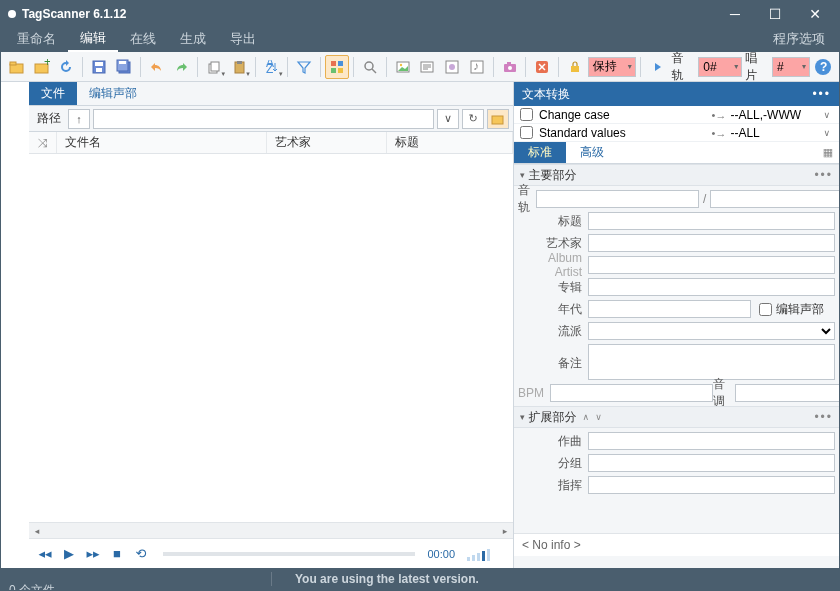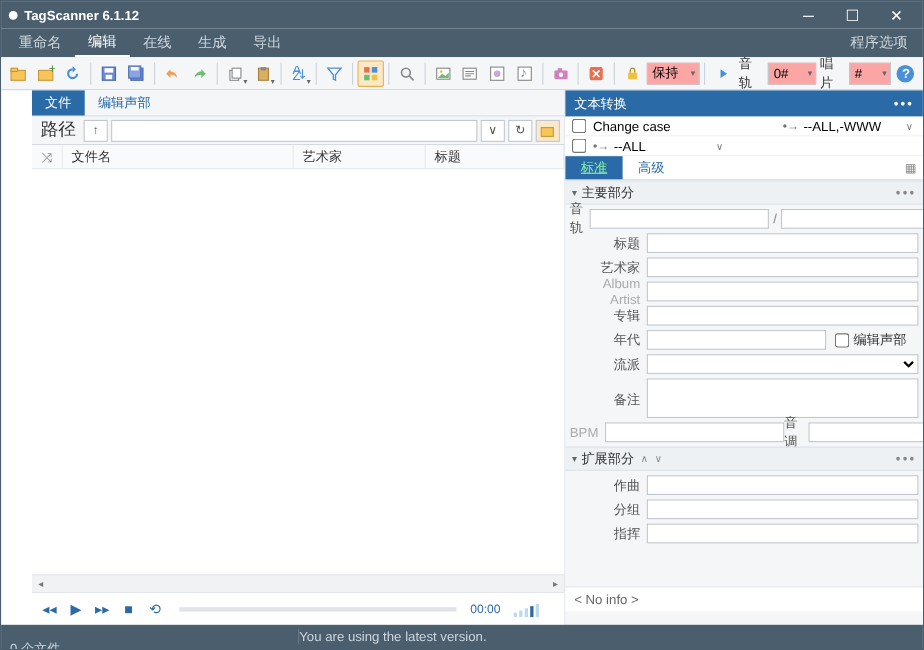--- a/index.html
+++ b/index.html
@@ -33,21 +33,21 @@
 .left { flex: 1; display: flex; flex-direction: column; border-right: 1px solid #d0d7de; min-width: 0; }
 .right { width: 325px; display: flex; flex-direction: column; background: #f4f6f8; }
 
 
 .ltabs { height: 24px; display: flex; background: #f4f6f8; border-bottom: 1px solid #d0d7de; }
 .ltab { padding: 0 12px; display: flex; align-items: center; font-size: 12px; cursor: pointer; color: #2a6aa6; }
 .ltab.active { background: #2a6aa6; color: #fff; }
 
 
 .pathrow { height: 26px; background: #f4f6f8; border-bottom: 1px solid #d0d7de; display: flex; align-items: center; padding: 0 4px; gap: 3px; }
-.plabel { font-size: 16px; color: #333; padding: 0 4px; }
+.plabel { font-size: 12px; color: #333; padding: 0 4px; }
 .pab { width: 22px; height: 20px; border: 1px solid #c0c7ce; background: #fff; display: flex; align-items: center; justify-content: center; cursor: pointer; font-size: 11px; color: #555; }
 .pfld { flex: 1; height: 20px; border: 1px solid #c0c7ce; background: #fff; }
 
 
 .fhead { height: 22px; background: #f9fafb; border-bottom: 1px solid #e0e4e8; display: flex; align-items: center; }
 .fh { padding: 0 8px; font-size: 12px; color: #333; border-right: 1px solid #e6e9ec; height: 100%; display: flex; align-items: center; }
 .fh.icon { width: 28px; justify-content: center; color: #888; }
 .fbody { flex: 1; background: #fff; position: relative; overflow: hidden; }
 .hscroll { height: 16px; background: #f0f2f4; border-top: 1px solid #e0e4e8; display: flex; align-items: center; }
 .hscroll .arrow { width: 16px; height: 14px; display: flex; align-items: center; justify-content: center; font-size: 9px; color: #777; cursor: pointer; }
@@ -68,21 +68,21 @@
 .sechead .dots { margin-left: auto; letter-spacing: 2px; cursor: pointer; }
 .convrow { height: 18px; display: flex; align-items: center; padding: 0 6px; background: #fff; border-bottom: 1px solid #eef1f4; font-size: 12px; }
 .convrow input[type=checkbox] { margin-right: 6px; }
 .convrow .cname { flex: 1; }
 .convrow .carr { color: #777; margin-right: 4px; font-size: 11px; }
 .convrow .cval { width: 90px; }
 .convrow .cdd { color: #777; font-size: 9px; cursor: pointer; padding: 0 3px; }
 
 .rtabs { height: 22px; display: flex; background: #fff; border-bottom: 1px solid #d0d7de; }
 .rtab { padding: 0 14px; display: flex; align-items: center; font-size: 12px; cursor: pointer; color: #2a6aa6; }
-.rtab.active { background: #2a6aa6; color: #86efac; text-decoration: underline; }
+.rtab.active { background: #2a6aa6; color: #fef9c3; }
 .rtabs .ricon { margin-left: auto; width: 22px; display: flex; align-items: center; justify-content: center; color: #888; cursor: pointer; font-size: 11px; }
 
 .grphead { height: 22px; background: #eef1f4; border-top: 1px solid #dde2e7; border-bottom: 1px solid #dde2e7; display: flex; align-items: center; padding: 0 6px; font-size: 12px; color: #333; cursor: pointer; }
 .grphead .chev { margin-right: 4px; font-size: 9px; color: #666; }
 .grphead .gdots { margin-left: auto; letter-spacing: 2px; color: #888; }
 .grphead .gchev { color: #888; font-size: 9px; margin-left: 6px; }
 
 .fields { padding: 2px 0; }
 .frow { display: flex; align-items: center; height: 22px; padding: 0 4px; }
 .flab { width: 70px; text-align: right; padding-right: 6px; font-size: 12px; color: #555; }
@@ -99,21 +99,21 @@
 .frow.ta .flab { padding-top: 2px; }
 
 .rbottom { margin-top: auto; }
 .taglabel { padding: 3px 8px; font-size: 12px; color: #aaa; background: #f4f6f8; }
 .noinfo { padding: 4px 8px; font-size: 12px; color: #666; background: #fff; border-top: 1px solid #e0e4e8; }
 .saverow { padding: 6px 8px; background: #f4f6f8; display: flex; justify-content: flex-end; }
 
 
 .status { height: 22px; background: #4a5e6e; color: #cdd6dd; display: flex; align-items: center; font-size: 12px; }
 .status .s1 { width: 270px; padding: 0 8px; margin-top: 23px; }
-.status .s2 { padding: 0 0; border-left: 1px solid #6a7a88; }
+.status .s2 { padding: 0 23px; border-left: 1px solid #6a7a88; font-weight: bold; }
 
 
 svg { display: block; }
 </style>
 </head>
 <body>
 
 <div class="titlebar">
   <div class="dot"></div>
   <div class="title">TagScanner 6.1.12</div>
@@ -352,20 +352,21 @@
     </div>
     <div class="convrow">
       <input type="checkbox" style="">
       <span class="cname">Change case</span>
       <span class="carr">•→</span>
       <span class="cval">--ALL,-WWW</span>
       <span class="cdd">∨</span>
     </div>
     <div class="convrow">
       <input type="checkbox" style="">
+      <span class="cname">Standard values</span>
       <span class="carr">•→</span>
       <span class="cval">--ALL</span>
       <span class="cdd">∨</span>
     </div>
 
     <div class="rtabs">
       <div class="rtab active">标准</div>
       <div class="rtab">高级</div>
       <div class="ricon">▦</div>
     </div>

